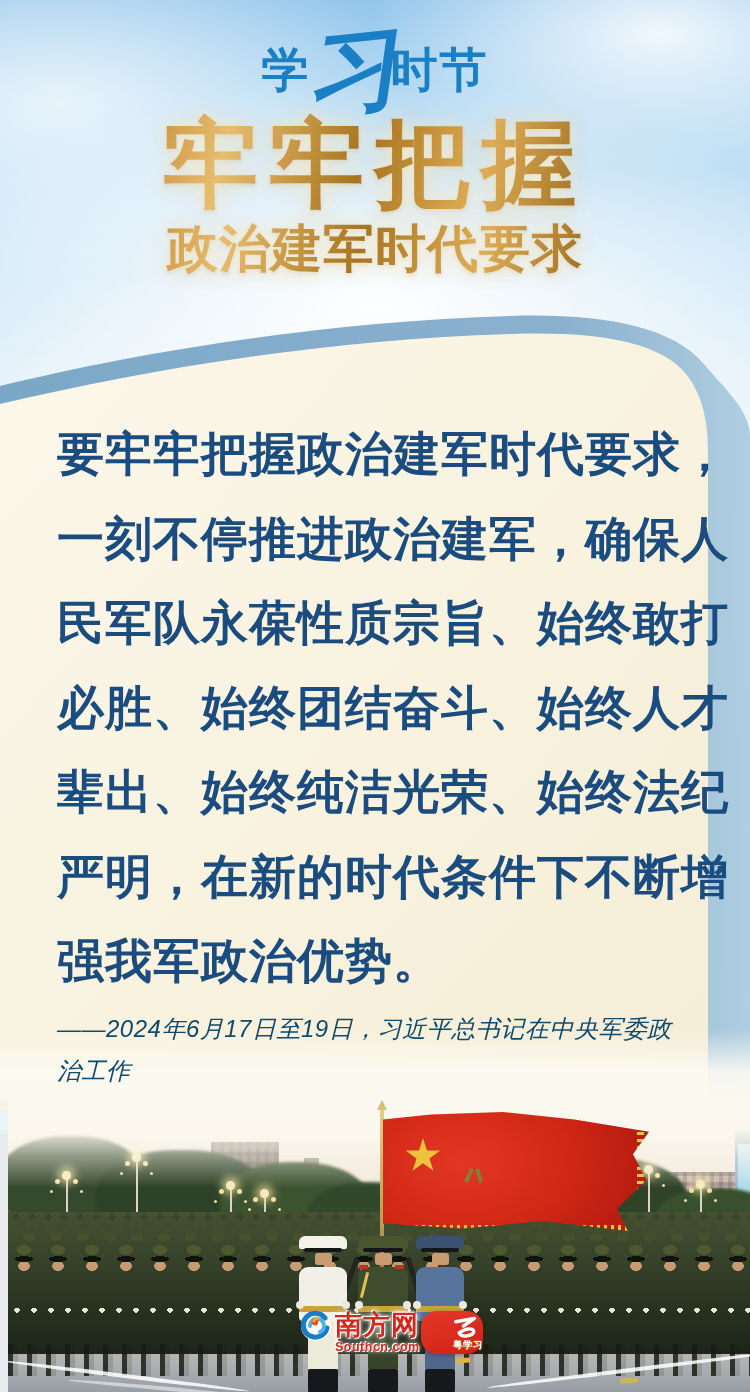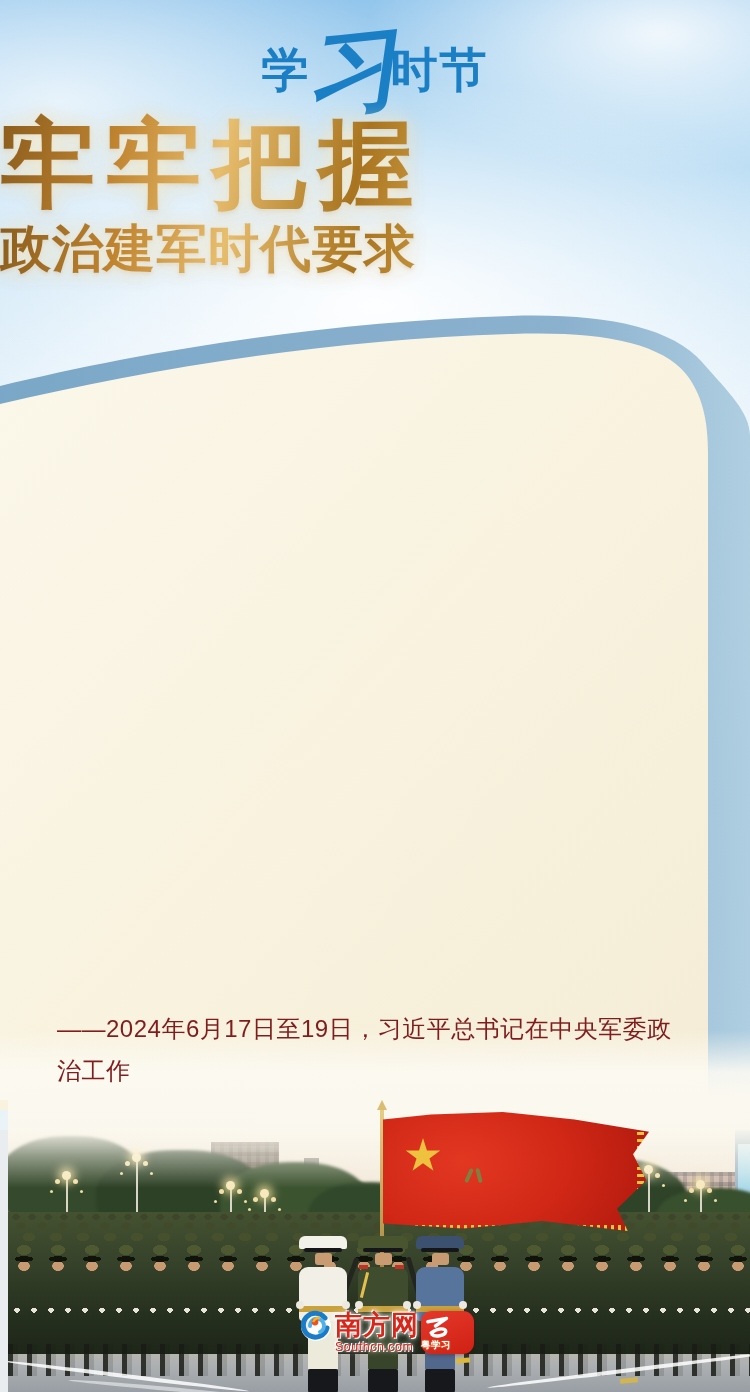--- a/index.html
+++ b/index.html
@@ -12,38 +12,38 @@
       radial-gradient(500px 260px at 8% 9%, rgba(255,255,255,.7), transparent 70%),
       radial-gradient(640px 300px at 50% 27%, rgba(255,255,255,.95), transparent 75%),
       radial-gradient(760px 400px at 55% 46%, rgba(255,255,255,.9), transparent 72%),
       linear-gradient(180deg,#93c6ec 0%,#b2d8f2 9%,#cde6f7 22%,#e5f1fa 38%,#eef5f9 55%,#dfeef7 80%,#e9f3f8 100%);}
   
   .brand{position:absolute;left:0;top:22px;width:100%;text-align:center;z-index:4;
     color:#1b7fc5;font-weight:800;font-size:47px;letter-spacing:2px;line-height:96px;}
   .brand .xi{font-family:"Liberation Serif","DejaVu Serif",serif;font-size:92px;font-style:italic;
     vertical-align:-16px;letter-spacing:0;margin:0 -6px;display:inline-block;transform:rotate(-6deg);}
   
-  .gold{position:absolute;left:0;width:100%;text-align:left;z-index:4;
+  .gold{position:absolute;left:0;width:100%;text-align:center;z-index:4;
     font-family:"Liberation Serif","DejaVu Serif",serif;font-weight:900;
     background:linear-gradient(104deg,#8a5c1d 0%,#c08430 16%,#e7bd6e 30%,#a8741f 48%,#dfad56 64%,#8f6118 82%,#caa04e 100%);
     -webkit-background-clip:text;background-clip:text;color:transparent;
     filter:drop-shadow(0 0 10px rgba(255,247,215,.95)) drop-shadow(0 2px 2px rgba(150,100,30,.25));}
   .title1{top:112px;font-size:96px;letter-spacing:10px;line-height:1.1;}
   .title2{top:220px;font-size:51px;letter-spacing:1px;line-height:1.15;}
   
   .cardsvg{position:absolute;left:0;top:0;z-index:1;}
   
   .fade-band{position:absolute;left:0;top:1030px;width:750px;height:70px;z-index:2;
     background:linear-gradient(180deg,rgba(252,250,243,0) 0%,rgba(252,250,243,.9) 60%,#fbf8ef 100%);}
   
   .quote{position:absolute;left:57px;right:40px;top:412px;z-index:4;}
   .quote p{margin:0;font-family:"Liberation Serif","DejaVu Serif",serif;font-weight:700;
     font-size:47px;line-height:84.5px;color:#1b4c80;letter-spacing:1px;white-space:nowrap;}
   .attribution{position:absolute;left:57px;right:60px;top:1008px;z-index:4;}
-  .attribution p{margin:0;font-size:24px;line-height:42px;color:#7f1d1d;font-weight:500;letter-spacing:.5px;}
+  .attribution p{margin:0;font-size:24px;line-height:42px;color:#0c4a6e;font-weight:500;letter-spacing:.5px;font-style:italic;}
   
   .photo{position:absolute;left:0;top:1100px;width:750px;height:292px;z-index:3;overflow:hidden;
     background:linear-gradient(180deg,#f6f0e4 0%,#f3e9da 30%,#e7e5da 55%,#d6dde2 100%);margin-left:8px;}
   .bld{position:absolute;z-index:1;}
   .win-cool{background-image:repeating-linear-gradient(180deg,rgba(70,76,84,.30) 0 4px,transparent 4px 10px),
     repeating-linear-gradient(90deg,rgba(70,76,84,.25) 0 4px,transparent 4px 9px);}
   .win-warm{background-image:repeating-linear-gradient(180deg,rgba(90,70,55,.30) 0 4px,transparent 4px 10px),
     repeating-linear-gradient(90deg,rgba(90,70,55,.25) 0 4px,transparent 4px 9px);}
   .tree{position:absolute;border-radius:46%;filter:blur(1.5px);z-index:2;}
   .lamp{position:absolute;width:2px;background:#d8d4c6;z-index:3;}
@@ -106,25 +106,25 @@
   .navy{--cap:#f2f1ea;--uni:#f2f0e6;--tro:#eceada;}
   .army{--cap:#49552f;--uni:#3f4c2e;--tro:#39452b;}
   .air{--cap:#3c5170;--uni:#57749c;--tro:#51688c;}
   .aig{position:absolute;top:5px;left:5px;width:3px;height:26px;background:#e3c04e;transform:rotate(14deg);}
   .tabs{position:absolute;top:-2px;left:1px;width:9px;height:4px;background:#c03226;box-shadow:36px 0 0 #c03226;}
   
   .southcn{position:absolute;left:292px;top:210px;z-index:9;display:flex;align-items:flex-start;}
   .scn-col{display:flex;flex-direction:column;margin-left:3px;}
   .scn-name{font-family:"Liberation Serif","DejaVu Serif",serif;font-weight:900;font-size:27px;line-height:30px;
     color:#d6281a;letter-spacing:1px;text-shadow:0 0 4px #fff,0 0 7px #fff,1px 1px 0 #fff,-1px -1px 0 #fff;}
-  .scn-domain{font-size:12.5px;font-weight:400;color:#d6281a;letter-spacing:.5px;line-height:14px;
+  .scn-domain{font-size:12.5px;font-weight:700;color:#d6281a;letter-spacing:.5px;line-height:14px;
     text-shadow:0 0 3px #fff,0 0 6px #fff,1px 1px 0 #fff,-1px -1px 0 #fff;}
-  .yuexuexi{position:absolute;left:413px;top:211px;width:53px;height:43px;z-index:9;
-    background:linear-gradient(160deg,#e5382a,#cf2014);border-radius:11px;
-    box-shadow:0 1px 4px rgba(80,10,5,.4);text-align:left;}
+  .yuexuexi{position:absolute;left:413px;top:211px;width:62px;height:43px;z-index:9;
+    background:linear-gradient(160deg,#e5382a,#cf2014);border-radius:16px;
+    box-shadow:0 1px 4px rgba(80,10,5,.4);text-align:right;}
   .yxx-label{position:absolute;left:0;right:0;bottom:2px;font-size:9.5px;font-weight:800;color:#fff;
     letter-spacing:.5px;text-shadow:0 0 2px #e0a63c;}
 </style>
 </head>
 <body>
 
 <div class="poster">
 
   <div class="sky"></div>
 
@@ -145,20 +145,29 @@
     <path fill="url(#cardGrad)" d="M0,404 C145,370 320,340 512,334 C598,331 660,342 686,374 C702,394 708,420 708,452 L708,1110 L0,1110 Z"></path>
   </svg>
 
   <div class="fade-band"></div>
 
   <div class="brand"><span>学</span><span class="xi">习</span><span>时节</span></div>
 
   <div class="gold title1">牢牢把握</div>
   <div class="gold title2">政治建军时代要求</div>
 
+  <div class="quote">
+    <p>要牢牢把握政治建军时代要求，</p>
+    <p>一刻不停推进政治建军，确保人</p>
+    <p>民军队永葆性质宗旨、始终敢打</p>
+    <p>必胜、始终团结奋斗、始终人才</p>
+    <p>辈出、始终纯洁光荣、始终法纪</p>
+    <p>严明，在新的时代条件下不断增</p>
+    <p>强我军政治优势。</p>
+  </div>
   <div class="attribution">
     <p>——2024年6月17日至19日，习近平总书记在中央军委政治工作</p>
   </div>
 
   <div class="photo">
 
     <div class="bld win-warm" style="left:203px;top:42px;width:68px;height:82px;background-color:#8e8678;"></div>
     <div class="bld" style="left:296px;top:58px;width:15px;height:85px;background-color:#9a948a;"></div>
     <div class="bld win-warm" style="left:272px;top:76px;width:50px;height:72px;background-color:#c4a8a0;opacity:.9;"></div>
     <div class="bld" style="left:0;top:66px;width:60px;height:52px;background-color:#c3beb0;opacity:.6;"></div>

